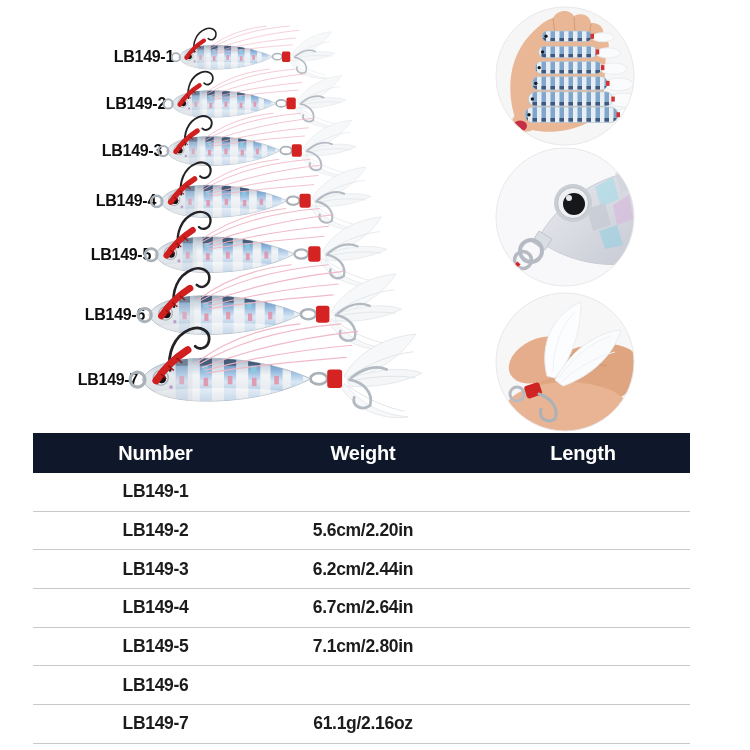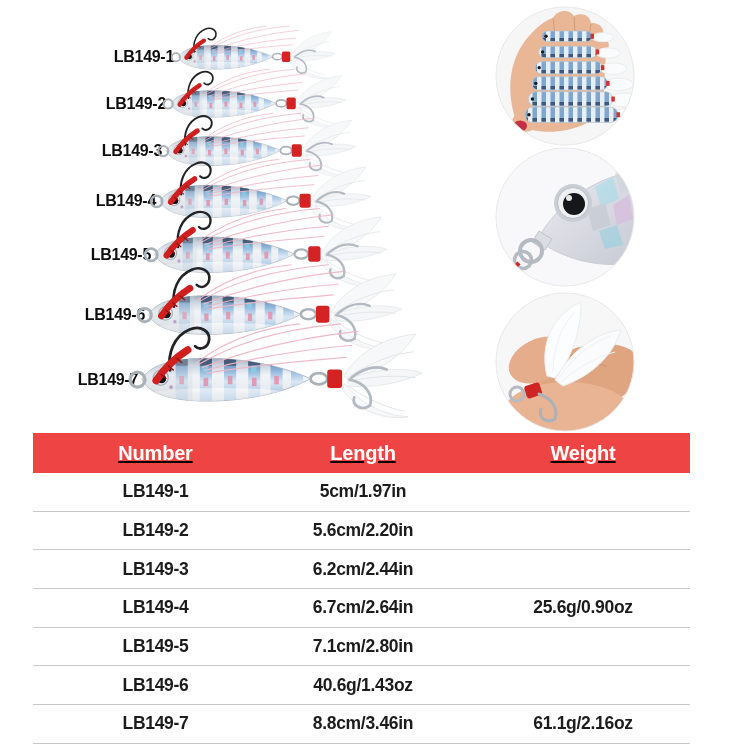--- a/index.html
+++ b/index.html
@@ -9,21 +9,21 @@
   .lure-label{position:absolute;width:112px;height:24px;line-height:24px;text-align:right;
               font-size:16px;font-weight:bold;color:#0e0e0e;letter-spacing:-0.3px;}
   .lure-art{position:absolute;}
   
   .photo-circle{position:absolute;left:495px;width:140px;height:140px;border-radius:50%;overflow:hidden;}
   .photo-circle svg{display:block;width:100%;height:100%;}
   #photo-1{top:6px;} #photo-2{top:147px;} #photo-3{top:292px;}
   
   .spec-table{position:absolute;left:33px;top:433px;width:685px;}
   .spec-header{display:grid;grid-template-columns:245px 170px 270px;height:40px;align-items:center;
-               background:#ef4444;text-decoration:underline;}
+               background:#0f172a;}
   .spec-header .cell{color:#ffffff;font-size:20px;font-weight:bold;text-align:center;letter-spacing:-0.2px;}
   .spec-row{display:grid;grid-template-columns:245px 170px 270px;height:38.7px;box-sizing:border-box;
             align-items:center;border-bottom:1px solid #c9c9c9;}
   .spec-row .cell{font-size:17.5px;font-weight:bold;color:#1c1c1c;text-align:center;letter-spacing:-0.3px;}
 </style>
 </head>
 <body>
 
 <div class="page">
 
@@ -263,50 +263,46 @@
           <path d="M44 102 C56 106 64 116 60 127 C52 132 43 126 46 117" stroke="#aab1b9" stroke-width="3" fill="none" stroke-linecap="round"></path>
         </g>
         <circle cx="70" cy="70" r="69" fill="none" stroke="#e7e7e9" stroke-width="1"></circle>
       </svg>
     </div>
   </aside>
 
   <div class="spec-table">
     <div class="spec-header" id="spec-header">
         <div class="cell">Number</div>
+        <div class="cell">Weight</div>
         <div class="cell">Length</div>
-        <div class="cell">Weight</div>
       </div>
     <div id="spec-body">
         <div class="spec-row">
           <div class="cell">LB149-1</div>
-          <div class="cell">5cm/1.97in</div>
         </div>
         <div class="spec-row">
           <div class="cell">LB149-2</div>
           <div class="cell">5.6cm/2.20in</div>
         </div>
         <div class="spec-row">
           <div class="cell">LB149-3</div>
           <div class="cell">6.2cm/2.44in</div>
         </div>
         <div class="spec-row">
           <div class="cell">LB149-4</div>
           <div class="cell">6.7cm/2.64in</div>
-          <div class="cell">25.6g/0.90oz</div>
         </div>
         <div class="spec-row">
           <div class="cell">LB149-5</div>
           <div class="cell">7.1cm/2.80in</div>
         </div>
         <div class="spec-row">
           <div class="cell">LB149-6</div>
-          <div class="cell">40.6g/1.43oz</div>
         </div>
         <div class="spec-row">
           <div class="cell">LB149-7</div>
-          <div class="cell">8.8cm/3.46in</div>
           <div class="cell">61.1g/2.16oz</div>
         </div>
       </div>
   </div>
 
 </div>
 
 </body></html>

